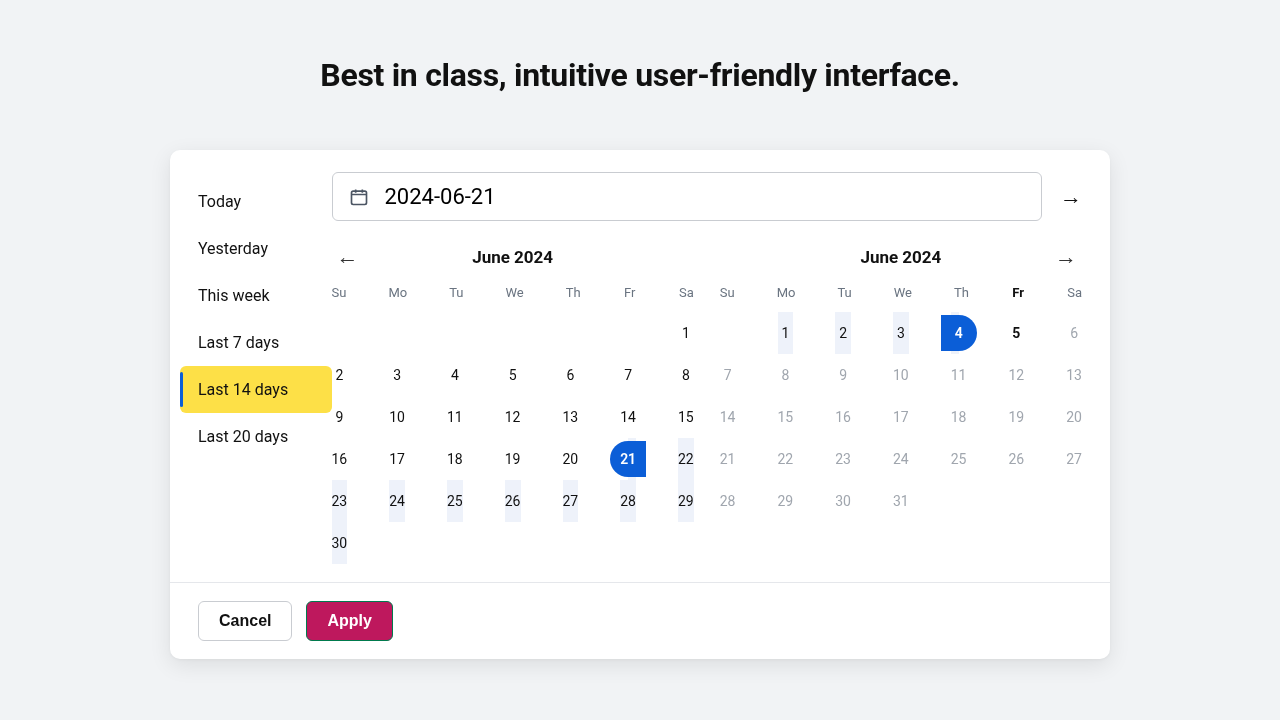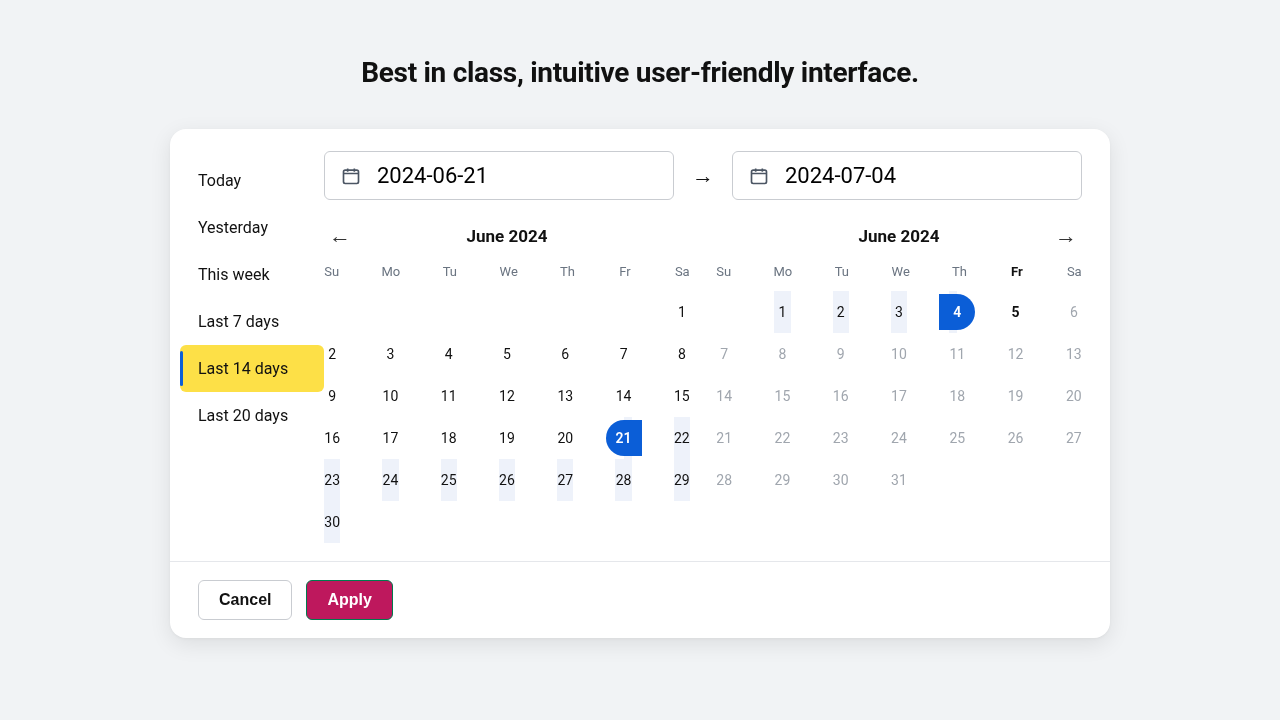--- a/index.html
+++ b/index.html
@@ -7,29 +7,29 @@
   body {
     width: 1280px;
     height: 720px;
     background: #f1f3f5;
     font-family: "Segoe UI", -apple-system, BlinkMacSystemFont, Roboto, "Helvetica Neue", Arial, sans-serif;
     color: #111;
   }
   .headline {
     text-align: center;
     font-weight: 700;
-    font-size: 28px;
+    font-size: 32px;
     padding-top: 56px;
     letter-spacing: -0.3px;
   }
   .card {
     width: 940px;
-    margin: 40px auto 0;
+    margin: 56px auto 0;
     background: #fff;
-    border-radius: 16px;
+    border-radius: 10px;
     box-shadow: 0 6px 22px rgba(0,0,0,0.09), 0 1px 3px rgba(0,0,0,0.04);
     overflow: hidden;
   }
   .card-body {
     display: flex;
     padding: 22px 28px 18px 10px;
   }
   
   .presets {
     width: 268px;
@@ -205,29 +205,20 @@
         <div class="date-field">
           <span class="cal-icon">
             <svg width="20" height="20" viewBox="0 0 24 24" fill="none" stroke="#4b5563" stroke-width="2">
                 <rect x="3" y="5" width="18" height="16" rx="2"></rect>
                 <path d="M3 9h18M8 3v4M16 3v4"></path>
               </svg>
           </span>
           <input value="2024-06-21" style="">
         </div>
         <div class="arrow-between">→</div>
-        <div class="date-field">
-          <span class="cal-icon">
-            <svg width="20" height="20" viewBox="0 0 24 24" fill="none" stroke="#4b5563" stroke-width="2">
-                <rect x="3" y="5" width="18" height="16" rx="2"></rect>
-                <path d="M3 9h18M8 3v4M16 3v4"></path>
-              </svg>
-          </span>
-          <input value="2024-07-04" style="">
-        </div>
       </div>
 
       <div class="months" id="months">
           <div class="month">
             <div class="month-header">
               <div class="nav-arrow nav-prev">←</div>
               <div class="month-title">June 2024</div>
             </div>
             <div class="dow-row">
               <div class="dow">Su</div>

